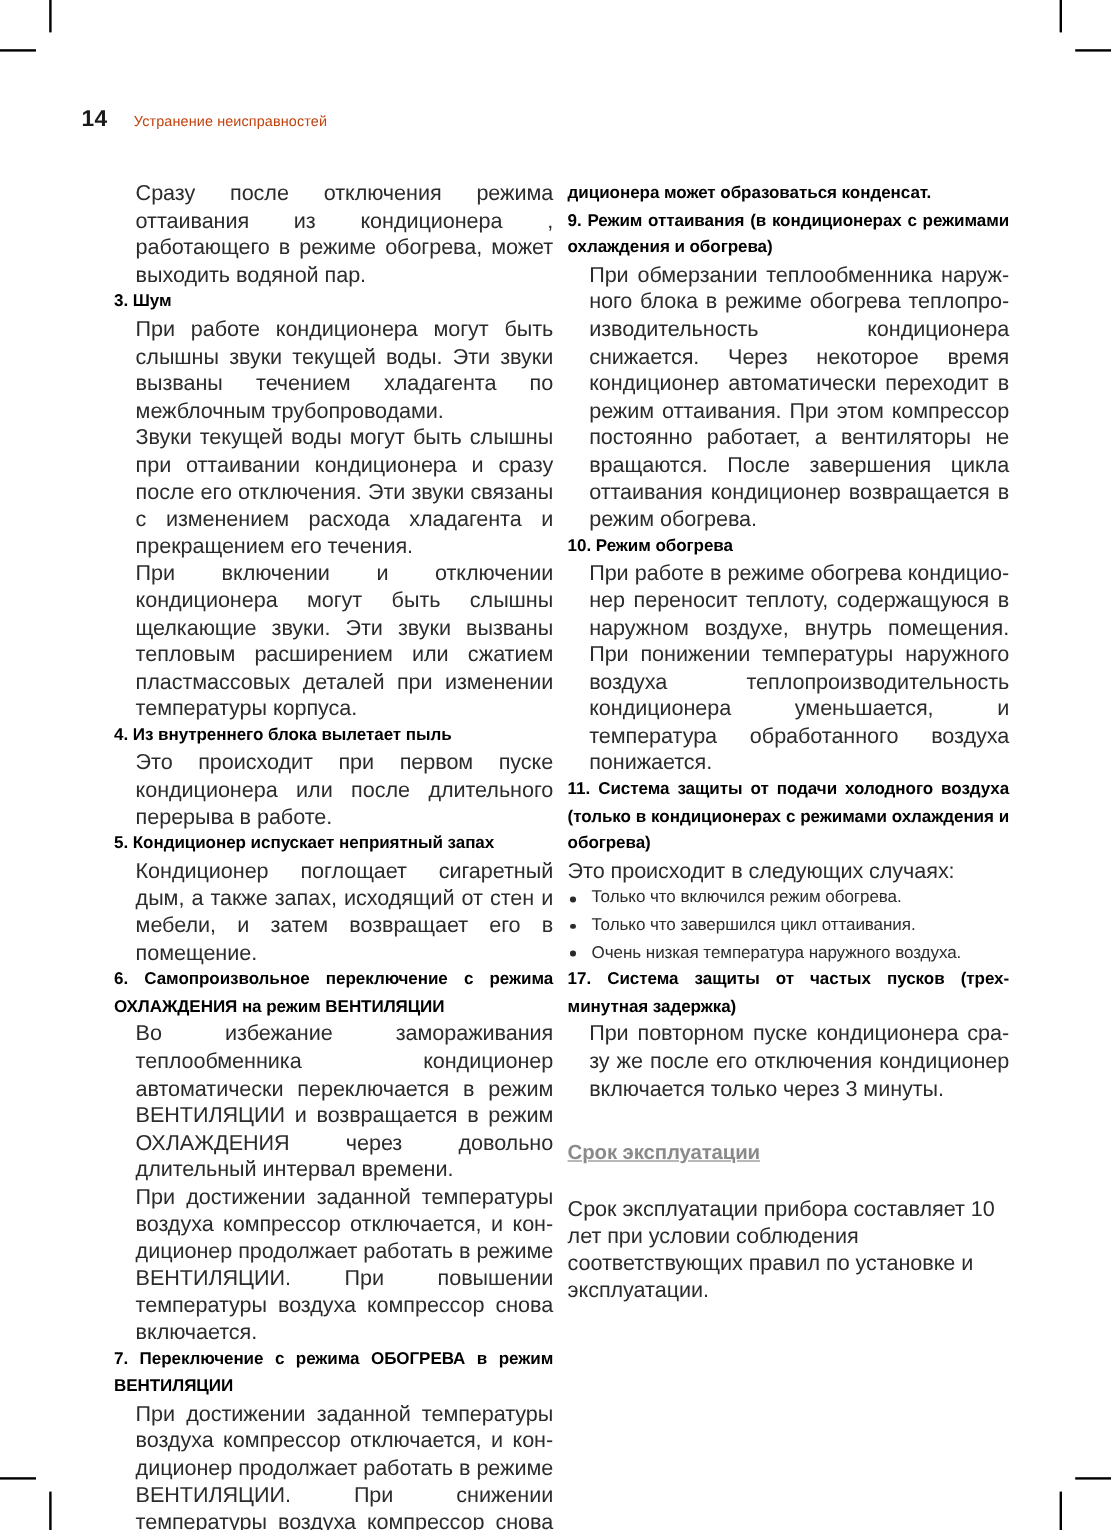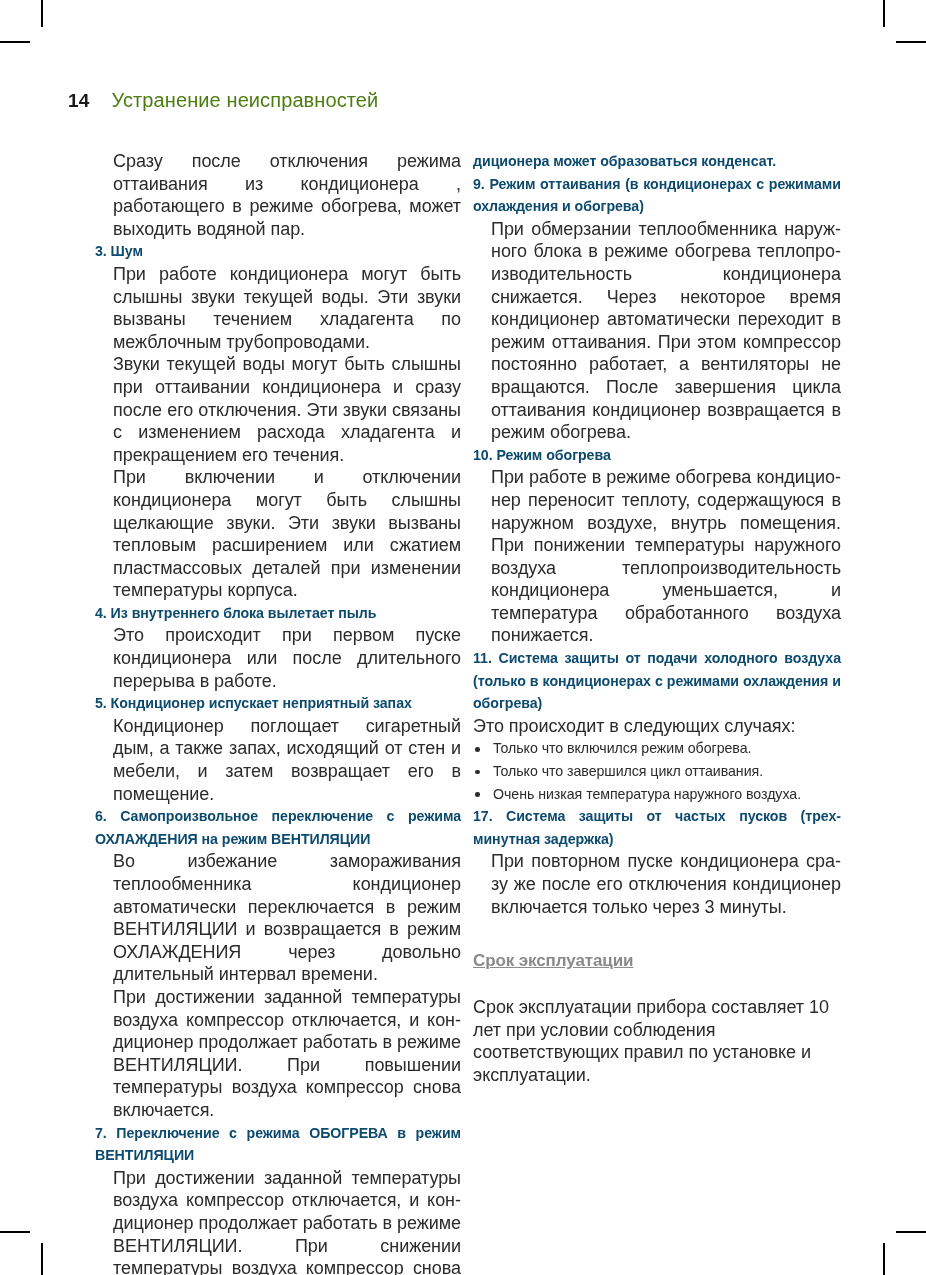--- a/index.html
+++ b/index.html
@@ -42,23 +42,23 @@
     align-items: baseline;
     gap: 22px;
   }
   .folio {
     font-size: 19px;
     font-weight: bold;
     color: #1a1a1a;
     letter-spacing: 0.2px;
   }
   .chapter-title {
-    font-size: 20px;
+    font-size: 12px;
     font-weight: normal;
-    color: #4d7c0f;
+    color: #c2410c;
     letter-spacing: 0.1px;
   }
 
   
   .columns {
     position: absolute;
     left: 0;
     top: 150px;
     width: 926px;
     display: flex;
@@ -67,21 +67,21 @@
   .col {
     width: 366px;
     box-sizing: border-box;
   }
   .col-left  { margin-left: 95px; }
   .col-right { margin-left: 0px; width: 368px; }
 
   .head {
     font-size: 14.2px;
     font-weight: bold;
-    color: #0c4a6e;
+    color: #000000;
     line-height: 22.6px;
     text-align: justify;
     text-justify: inter-word;
     margin: 0;
     padding: 0;
     letter-spacing: -0.05px;
   }
 
   .para {
     font-size: 18px;

